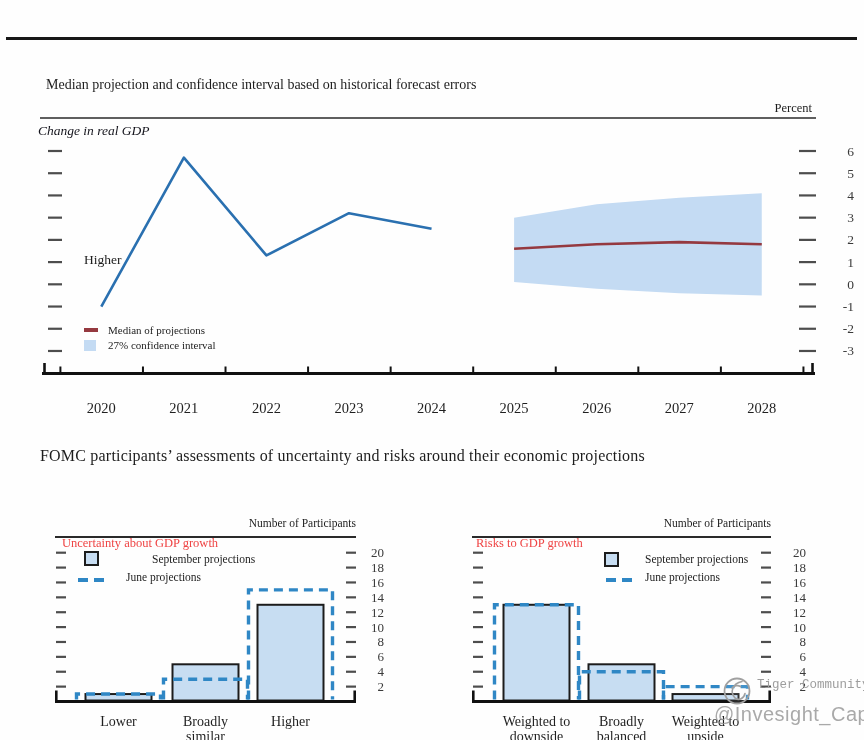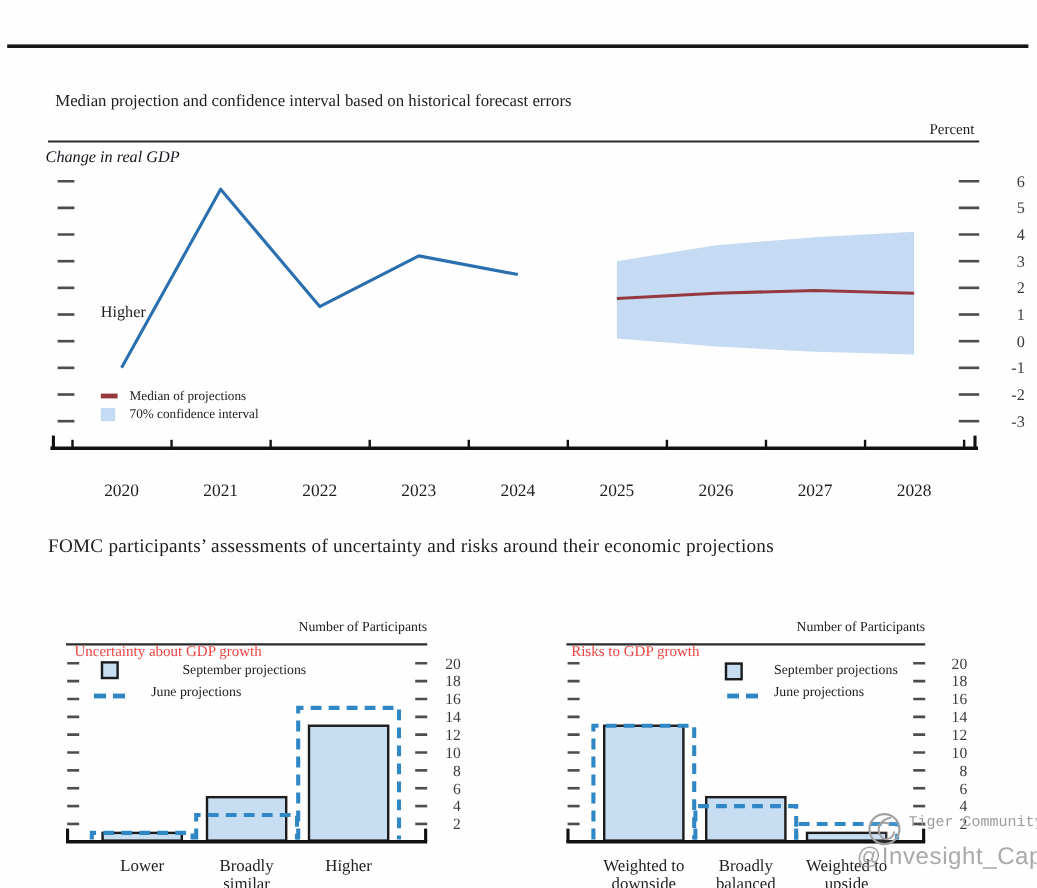--- a/index.html
+++ b/index.html
@@ -110,21 +110,21 @@
     </svg>
   <div id="fan-inner-label" class="abs">Change in real GDP</div>
   <div id="actual-label" class="abs">Higher</div>
   <div id="fan-legend" class="abs">
     <div class="leg-row">
       <span class="median-swatch" style="background: rgb(149, 57, 63);"></span>
       <span class="legend-text">Median of projections</span>
     </div>
     <div class="leg-row">
       <span class="band-swatch" style="background: rgb(196, 219, 243);"></span>
-      <span class="legend-text">70% confidence interval</span>
+      <span class="legend-text">27% confidence interval</span>
     </div>
   </div>
 
   <div id="section-title" class="abs">FOMC participants’ assessments of uncertainty and risks around their economic projections</div>
 
   <div id="participants-label-0" class="abs participants-label">Number of Participants</div>
   <svg id="bar-svg-0" class="abs" width="390" height="228">
       <line x1="15" y1="25" x2="316" y2="25" stroke="#2a2a2a" stroke-width="1.8"></line>
       <line x1="16" y1="174.62" x2="26" y2="174.62" stroke="#4d4d4d" stroke-width="2.2"></line>
       <line x1="306" y1="174.62" x2="316" y2="174.62" stroke="#4d4d4d" stroke-width="2.2"></line>

